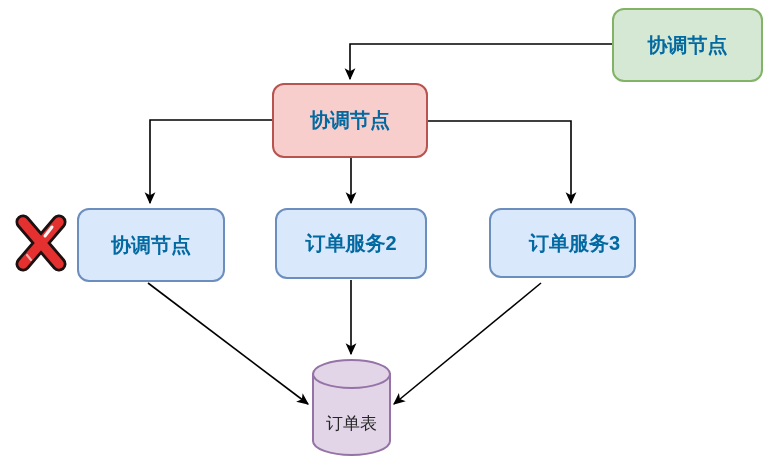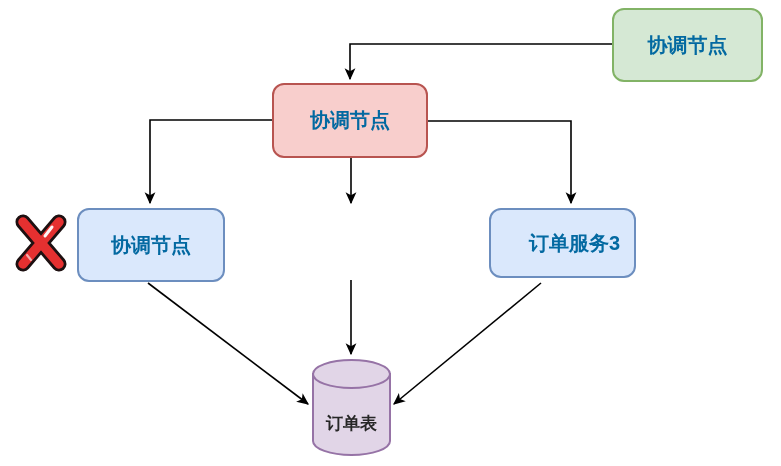--- a/index.html
+++ b/index.html
@@ -48,21 +48,21 @@
     background: #dae8fc; border: 2px solid #6c8ebf;
   }
   .node-service-1 { left: 77px;  top: 208px; width: 148px; height: 74px; }
   .node-service-2 { left: 275px; top: 208px; width: 152px; height: 71px; }
   .node-service-3 { left: 489px; top: 208px; width: 147px; height: 70px; padding-left: 24px; }
   .cylinder-label {
     position: absolute;
     left: 313px; top: 412px; width: 77px;
     text-align: center;
     font-size: 17px;
-    font-weight: bold;
+    font-weight: normal;
     color: #262626;
   }
   .failure-x {
     position: absolute;
     left: 10px; top: 210px;
     width: 62px; height: 66px;
   }
 </style>
 </head>
 <body>
@@ -101,20 +101,23 @@
   </div>
 
   <div class="node node-registry">
     <span>协调节点</span>
   </div>
 
   <div class="node node-service node-service-1">
     <span>协调节点</span>
   </div>
 
+  <div class="node node-service node-service-2">
+    <span>订单服务2</span>
+  </div>
 
   <div class="node node-service node-service-3">
     <span>订单服务3</span>
   </div>
 
   <div class="cylinder-label">订单表</div>
 
   <svg class="failure-x" viewBox="0 0 62 66" xmlns="http://www.w3.org/2000/svg">
     <g stroke-linecap="round">
       <path d="M13,12 L49,54 M49,12 L13,54" stroke="#1d1011" stroke-width="15" fill="none"></path>

